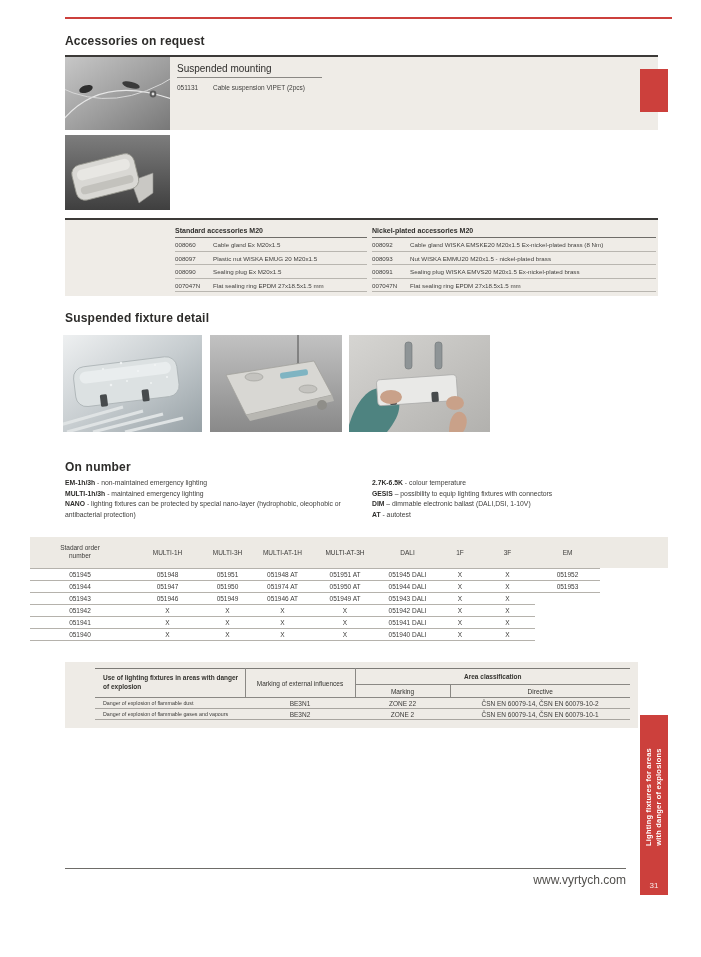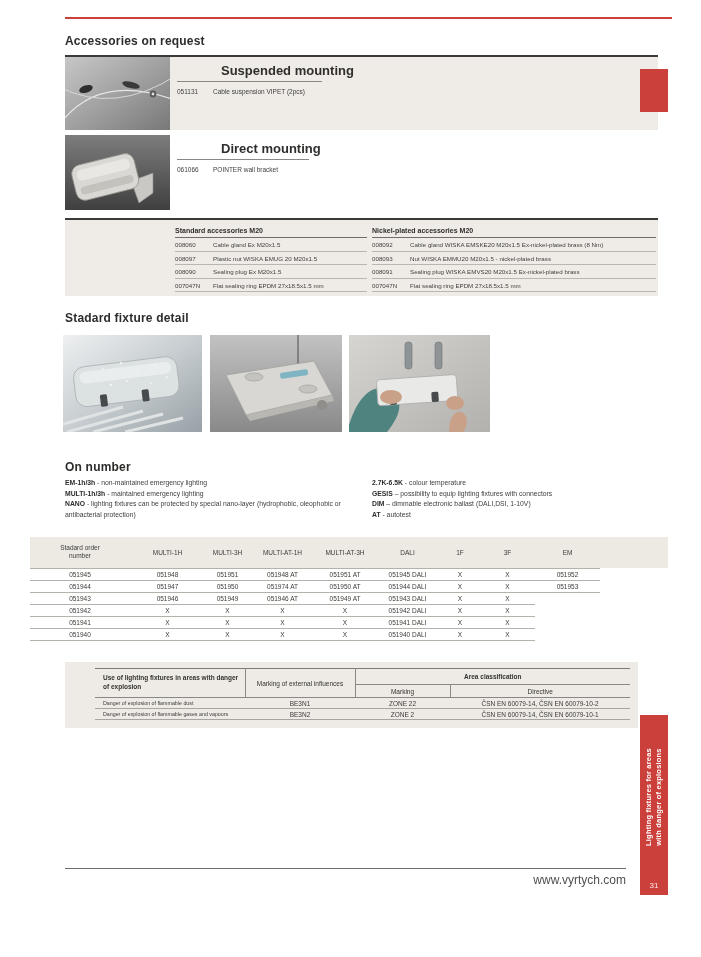--- a/index.html
+++ b/index.html
@@ -14,21 +14,21 @@
   #h-accessories { left:65px; top:34px; }
   #h-detail     { left:65px; top:311px; }
   #h-onrequest  { left:65px; top:460px; }
 
   
   .panel { position:absolute; left:65px; width:593px; }
   #panel1 { top:55px; height:75px; background:#efece7; border-top:2px solid #3c3a38; }
   #panel2 { top:135px; height:75px; background:#ffffff; }
   .panel .photo { position:absolute; left:0; top:0; width:105px; height:100%; overflow:hidden; }
   .panel-body { position:absolute; left:112px; top:6px; width:460px; }
-  .panel-title { font-size:13px; font-weight:bold; color:#2f2e2c;margin-left:44px; }
+  .panel-title { font-size:10px; font-weight:normal; color:#2f2e2c; }
   .panel-rule { height:1px; background:#8a8884; margin:3px 0 4px; }
   .acc-row { display:flex; font-size:6.5px; color:#3f3e3c; padding:2px 0; }
   .acc-row .code { width:36px; flex:0 0 36px; }
   #red-rect-top { position:absolute; left:640px; top:69px; width:28px; height:43px; background:#cc403c; }
 
   
   #panel3 { position:absolute; left:65px; top:218px; width:593px; height:78px;
             background:#efece7; border-top:2px solid #3c3a38; }
   .m20 { position:absolute; top:7px; }
   #m20-std { left:110px; width:192px; }
@@ -140,28 +140,20 @@
         </defs>
         <rect width="105" height="75" fill="url(#g2)"></rect>
         <path d="M66,46 L88,38 L88,58 L74,68 Z" fill="#c9c8c4" stroke="#8e8d89" stroke-width=".6"></path>
         <g transform="rotate(-14 48 40)">
           <rect x="8" y="22" width="64" height="36" rx="9" fill="#d9d8d4" stroke="#97968f" stroke-width=".8"></rect>
           <rect x="13" y="27" width="54" height="11" rx="5" fill="#e8e7e3"></rect>
           <rect x="13" y="44" width="54" height="8" rx="4" fill="#c3c2bd"></rect>
         </g>
       </svg>
     </div>
-    <div class="panel-body">
-      <div class="panel-title">Direct mounting</div>
-      <div class="panel-rule" style="width:132px"></div>
-      <div class="acc-row">
-        <span class="code">061066</span>
-        <span>POINTER wall bracket</span>
-      </div>
-    </div>
   </section>
 
   <section id="panel3">
     <div id="m20-std" class="m20">
       <div class="m20-title">Standard accessories M20</div>
       <div class="m20-row">
         <span class="code">008060</span>
         <span>Cable gland Ex M20x1.5</span>
       </div>
       <div class="m20-row">
@@ -191,21 +183,21 @@
         <span class="code">008091</span>
         <span>Sealing plug WISKA EMVS20 M20x1.5 Ex-nickel-plated brass</span>
       </div>
       <div class="m20-row">
         <span class="code">007047N</span>
         <span>Flat sealing ring EPDM 27x18.5x1.5 mm</span>
       </div>
     </div>
   </section>
 
-  <div id="h-detail" class="sec-heading">Stadard fixture detail</div>
+  <div id="h-detail" class="sec-heading">Suspended fixture detail</div>
 
   <div id="photo-wet" class="detail-photo">
     <svg viewBox="0 0 139 97" preserveAspectRatio="none">
       <defs>
         <linearGradient id="g3" x1="0" y1="0" x2="1" y2="1">
           <stop offset="0" stop-color="#eef0f1"></stop>
             <stop offset=".5" stop-color="#c7cdd0"></stop>
             <stop offset="1" stop-color="#97a1a6"></stop>
         </linearGradient>
       </defs>

